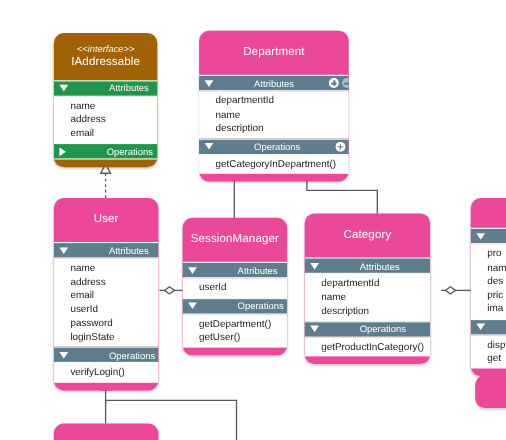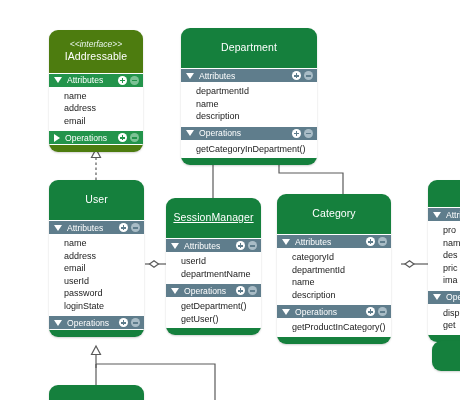--- a/index.html
+++ b/index.html
@@ -27,24 +27,24 @@
     height: 400px;
     pointer-events: none;
   }
 
   
   .uml-class {
     position: absolute;
     border-radius: 9px;
     box-sizing: border-box;
     overflow: hidden;
-    background: #15803d;
+    background: #ec4899;
     box-shadow: 0 1px 2px rgba(0,0,0,0.18);
   }
-  .uml-class.green { background: #4d7c0f; }
+  .uml-class.green { background: #a16207; }
 
   .cls-header {
     text-align: center;
     color: #ffffff;
     padding: 9px 4px 10px 4px;
     line-height: 1.25;
   }
   .cls-stereotype {
     font-style: italic;
     font-size: 8.5px;
@@ -60,20 +60,21 @@
   
   .sec-bar {
     display: flex;
     align-items: center;
     height: 15px;
     padding: 0 4px 0 5px;
     border-top: 1.4px solid #ffffff;
     border-bottom: 1.4px solid #ffffff;
     box-sizing: border-box;
     background: #5f7d8c;
+    gap: 32px;
   }
   .green .sec-bar { background: #23944b; }
 
   .sec-tri {
     width: 0; height: 0;
     margin-right: 5px;
     flex: 0 0 auto;
   }
   .sec-tri.down {
     border-left: 4.5px solid transparent;
@@ -260,38 +261,40 @@
       <div class="member">loginState</div>
     </div>
     <div class="sec-bar">
       <span class="sec-tri down"></span>
       <span class="sec-label">Operations</span>
       <span class="sec-icons">
         <span class="ic plus"></span>
         <span class="ic minus"></span>
       </span>
     </div>
+    <div class="members">
+      <div class="member">verifyLogin()</div>
+    </div>
     <div class="cls-foot"></div>
   </div>
 
   <div class="uml-class" style="left:166px; top:198px; width:95px;">
-    <div class="cls-header" style="padding-top:13px; padding-bottom:14px;text-decoration:underline;">
+    <div class="cls-header" style="padding-top:13px; padding-bottom:14px;">
       <span class="cls-title">SessionManager</span>
     </div>
     <div class="sec-bar">
       <span class="sec-tri down"></span>
       <span class="sec-label">Attributes</span>
       <span class="sec-icons">
         <span class="ic plus"></span>
         <span class="ic minus"></span>
       </span>
     </div>
     <div class="members">
       <div class="member">userId</div>
-      <div class="member">departmentName</div>
     </div>
     <div class="sec-bar">
       <span class="sec-tri down"></span>
       <span class="sec-label">Operations</span>
       <span class="sec-icons">
         <span class="ic plus"></span>
         <span class="ic minus"></span>
       </span>
     </div>
     <div class="members">
@@ -307,21 +310,20 @@
     </div>
     <div class="sec-bar">
       <span class="sec-tri down"></span>
       <span class="sec-label">Attributes</span>
       <span class="sec-icons">
         <span class="ic plus"></span>
         <span class="ic minus"></span>
       </span>
     </div>
     <div class="members">
-      <div class="member">categoryId</div>
       <div class="member">departmentId</div>
       <div class="member">name</div>
       <div class="member">description</div>
     </div>
     <div class="sec-bar">
       <span class="sec-tri down"></span>
       <span class="sec-label">Operations</span>
       <span class="sec-icons">
         <span class="ic plus"></span>
         <span class="ic minus"></span>

